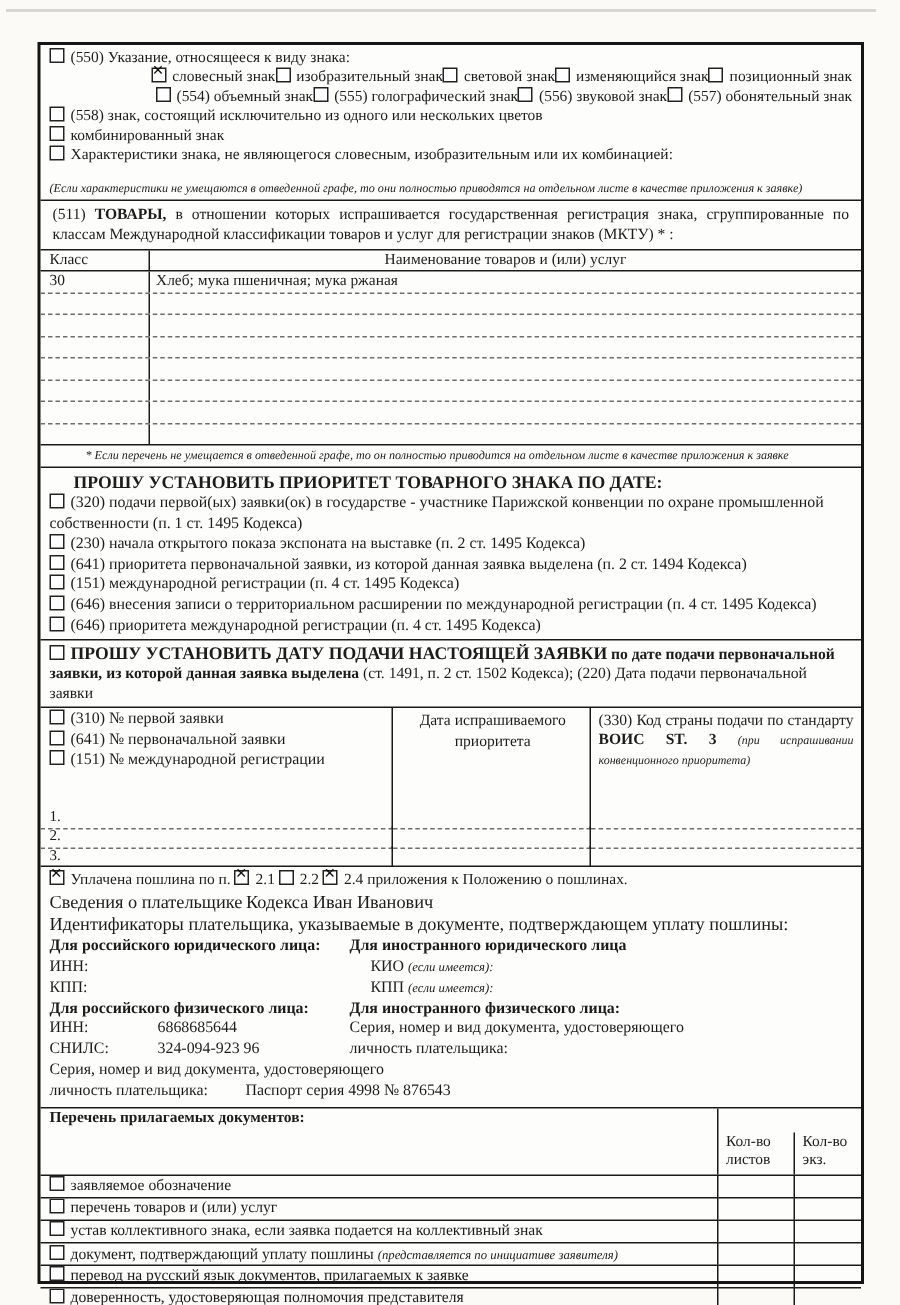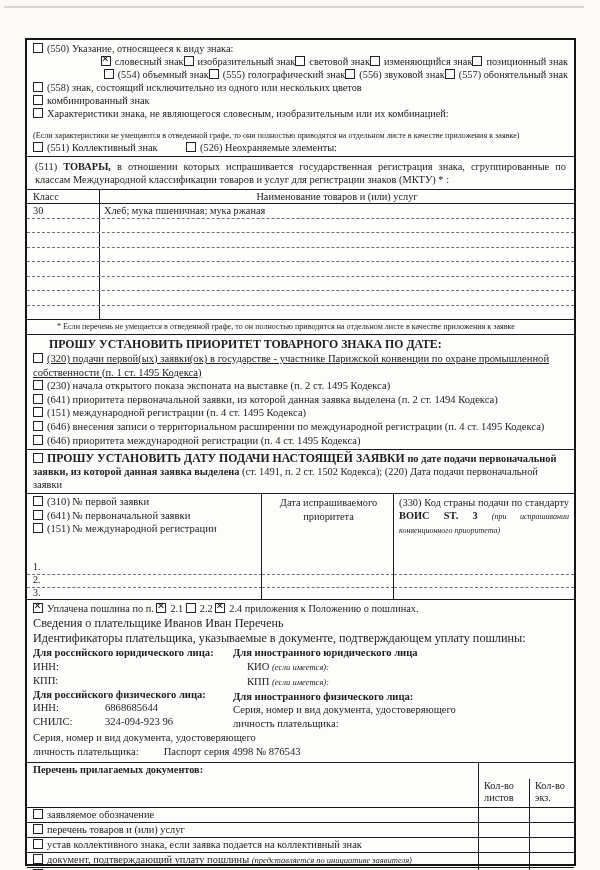--- a/index.html
+++ b/index.html
@@ -1,41 +1,41 @@
 <!DOCTYPE html>
 <html><head>
 <meta charset="utf-8">
 <style>
   html,body{margin:0;padding:0;}
   body{width:600px;height:870px;background:#fbfaf7;font-family:"Liberation Serif",serif;color:#1c1c1c;position:relative;overflow:hidden;}
   .smudge{position:absolute;top:6px;left:4px;width:580px;height:2px;background:#c9c6c0;opacity:.7;}
-  .form{position:absolute;left:25px;top:38px;width:551px;height:828px;box-sizing:border-box;border:2px solid #151515;background:#fdfdfb;}
+  .form{position:absolute;left:25px;top:28px;width:551px;height:828px;box-sizing:border-box;border:2px solid #151515;background:#fdfdfb;}
   section{box-sizing:border-box;border-top:1.6px solid #1a1a1a;padding:2px 6px;}
   section:first-child{border-top:none;}
   .ln{font-size:10.3px;line-height:13px;white-space:nowrap;}
   .flexln{display:flex;justify-content:flex-end;}
   .cb{display:inline-block;width:8px;height:8px;border:1px solid #222;position:relative;margin-right:4px;vertical-align:-1px;background:#fff;}
   .cb[data-checked="true"]::after{content:"\2715";position:absolute;left:-0.5px;top:-2.5px;font-size:9.5px;line-height:9.5px;color:#111;}
-  .note{font-size:8.1px;line-height:11px;white-space:nowrap;}
+  .note{font-size:8.1px;font-style:italic;line-height:11px;white-space:nowrap;}
   .sp{display:inline-block;width:26px;}
   
   .gpara{font-size:10.4px;line-height:13px;text-align:justify;padding:1px 2px 3px 2px;}
   .gtable{border-top:1.4px solid #1a1a1a;margin:0 -6px;}
   .grow{display:grid;grid-template-columns:73px 1fr;}
   .gc1{border-right:1.2px solid #1a1a1a;padding:0 3px 0 6px;}
   .gc2{padding:0 4px;}
   .ghead{height:13px;font-size:10.3px;line-height:13px;border-bottom:1.2px solid #1a1a1a;}
   .ghead .gc2{text-align:center;}
   .gdata{height:13.5px;font-size:10.3px;line-height:13px;border-bottom:1px dashed #6e6e6e;}
   .gdata.last{border-bottom:none;}
   .gfoot{border-top:1.4px solid #1a1a1a;margin:0 -6px;padding:1px 6px 2px 30px;}
   
   .phead{font-size:11.8px;font-weight:bold;line-height:15px;padding-left:16px;white-space:nowrap;}
   .pit{font-size:10.6px;line-height:13.6px;}
-  .wrap2{white-space:normal;text-decoration:underline;}
+  .wrap2{white-space:normal;}
   
   .fd{font-size:10.4px;line-height:13px;}
   .fd .big{font-size:11.8px;font-weight:bold;}
   .fd .b2{font-weight:bold;}
   
   .ptable{margin:0 -6px;}
   .pt-grid{display:grid;grid-template-columns:235px 132px 1fr;}
   .ptc{border-right:1.2px solid #1a1a1a;padding:1px 4px 1px 6px;}
   .ptc:last-child{border-right:none;}
   .pt-top{min-height:66px;}
@@ -92,24 +92,20 @@
       <span class="cb" data-checked="false"></span><span>(558) знак, состоящий исключительно из одного или нескольких цветов</span>
     </div>
     <div class="ln">
       <span class="cb" data-checked="false"></span><span>комбинированный знак</span>
     </div>
     <div class="ln">
       <span class="cb" data-checked="false"></span><span>Характеристики знака, не являющегося словесным, изобразительным или их комбинацией:</span>
     </div>
     <div style="height:10px"></div>
     <div class="note">(Если характеристики не умещаются в отведенной графе, то они полностью приводятся на отдельном листе в качестве приложения к заявке)</div>
-    <div class="ln">
-      <span><span class="cb" data-checked="false"></span><span>(551) Коллективный знак</span></span><span class="sp"></span>
-      <span><span class="cb" data-checked="false"></span><span>(526) Неохраняемые элементы:</span></span>
-    </div>
   </section>
 
   <section style="padding-bottom:0;">
     <div class="gpara">
       <span>(511)</span> <span class="hdg">ТОВАРЫ,</span> <span>в отношении которых испрашивается государственная регистрация знака, сгруппированные по классам Международной классификации товаров и услуг для регистрации знаков (МКТУ) * :</span>
     </div>
     <div class="gtable">
       <div class="grow ghead">
         <div class="gc1">Класс</div>
         <div class="gc2">Наименование товаров и (или) услуг</div>
@@ -204,21 +200,21 @@
   <section class="fee">
     <div class="ln">
       <span class="cb" data-checked="true"></span><span>Уплачена пошлина по п.</span>
       <span class="cb" data-checked="true"></span><span>2.1</span>
       <span class="cb" data-checked="false"></span><span>2.2</span>
       <span class="cb" data-checked="true"></span><span>2.4</span>
       <span>приложения к Положению о пошлинах.</span>
     </div>
     <div class="big12">
       <span style="display:inline-block;width:128px;">Сведения о плательщике</span>
-      <span>Иванов Иван Перечень</span>
+      <span>Кодекса Иван Иванович</span>
     </div>
     <div class="big12">Идентификаторы плательщика, указываемые в документе, подтверждающем уплату пошлины:</div>
     <div class="cols">
       <div>
         <div class="bold">Для российского юридического лица:</div>
         <div><span class="lab">ИНН:</span><span></span></div>
         <div><span class="lab">КПП:</span><span></span></div>
         <div class="bold">Для российского физического лица:</div>
         <div><span class="lab">ИНН:</span><span>6868685644</span></div>
         <div><span class="lab">СНИЛС:</span><span>324-094-923 96</span></div>

